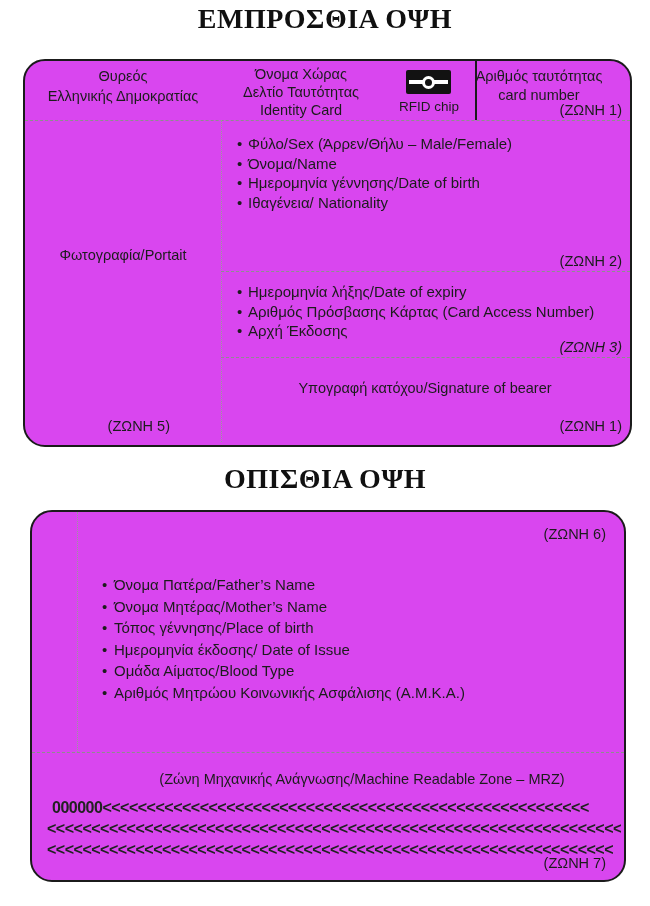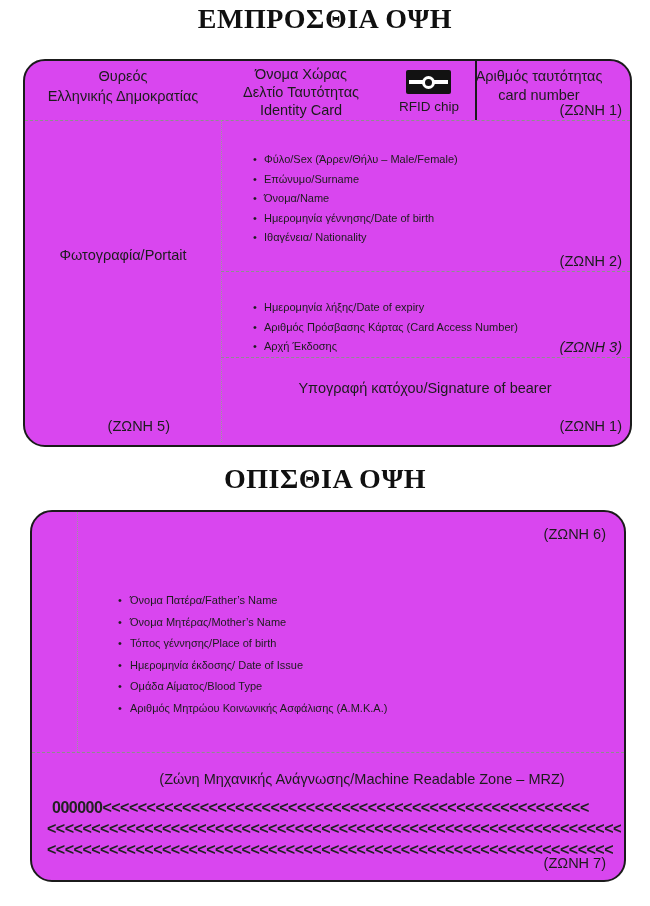--- a/index.html
+++ b/index.html
@@ -20,21 +20,21 @@
     position:absolute;box-sizing:border-box;background:#d946ef;
     border:2.5px solid #1b1b1b;border-radius:22px;
   }
   .front-card{left:23px;top:59px;width:609px;height:388px;}
   .back-card{left:30px;top:510px;width:596px;height:372px;}
   .hline{position:absolute;height:0;border-top:1px dashed #8d8d8d;}
   .vdot{position:absolute;width:0;border-left:1px dotted #9a9a9a;}
   .vsolid{position:absolute;width:2px;background:#1b1b1b;}
   .cell{position:absolute;text-align:center;font-size:14.5px;line-height:19px;}
   .zlabel{position:absolute;font-size:14.5px;white-space:nowrap;line-height:19px;}
-  ul.zlist{list-style:none;margin:16px;padding:0;position:absolute;font-size:11px;}
+  ul.zlist{list-style:none;margin:0;padding:0;position:absolute;font-size:15px;}
   ul.zlist li{position:relative;padding-left:11px;white-space:nowrap;}
   ul.zlist li::before{content:"\2022";position:absolute;left:0;}
   ul.back-list li{padding-left:12px;}
   .rfid-icon{position:absolute;width:45px;height:24px;background:#121212;border-radius:2px;}
   .rfid-icon::before{content:"";position:absolute;left:3px;right:3px;top:10px;height:4px;background:#fff;}
   .rfid-icon::after{
     content:"";position:absolute;left:50%;top:50%;width:7px;height:7px;
     margin:-6.5px 0 0 -6.5px;border:3px solid #fff;border-radius:50%;background:#121212;
   }
   .mrz{
@@ -73,21 +73,20 @@
       <div>Αριθμός ταυτότητας</div>
       <div>card number</div>
     </div>
     <div class="zlabel" style="right:8px;top:40px;">(ΖΩΝΗ 1)</div>
 
     <div class="cell" style="left:0;top:185px;width:196px;">Φωτογραφία/Portait</div>
     <div class="zlabel" style="left:0;top:356px;width:145px;text-align:right;">(ΖΩΝΗ 5)</div>
 
     <ul class="zlist" style="left:212px;top:73px;line-height:19.5px;">
       <li>Φύλο/Sex (Άρρεν/Θήλυ – Male/Female)</li>
-      <li>Επώνυμο/Surname</li>
       <li>Όνομα/Name</li>
       <li>Ημερομηνία γέννησης/Date of birth</li>
       <li>Ιθαγένεια/ Nationality</li>
     </ul>
     <div class="zlabel" style="right:8px;top:191px;">(ΖΩΝΗ 2)</div>
 
     <ul class="zlist" style="left:212px;top:221px;line-height:19.5px;">
       <li>Ημερομηνία λήξης/Date of expiry</li>
       <li>Αριθμός Πρόσβασης Κάρτας (Card Access Number)</li>
       <li>Αρχή Έκδοσης</li>

